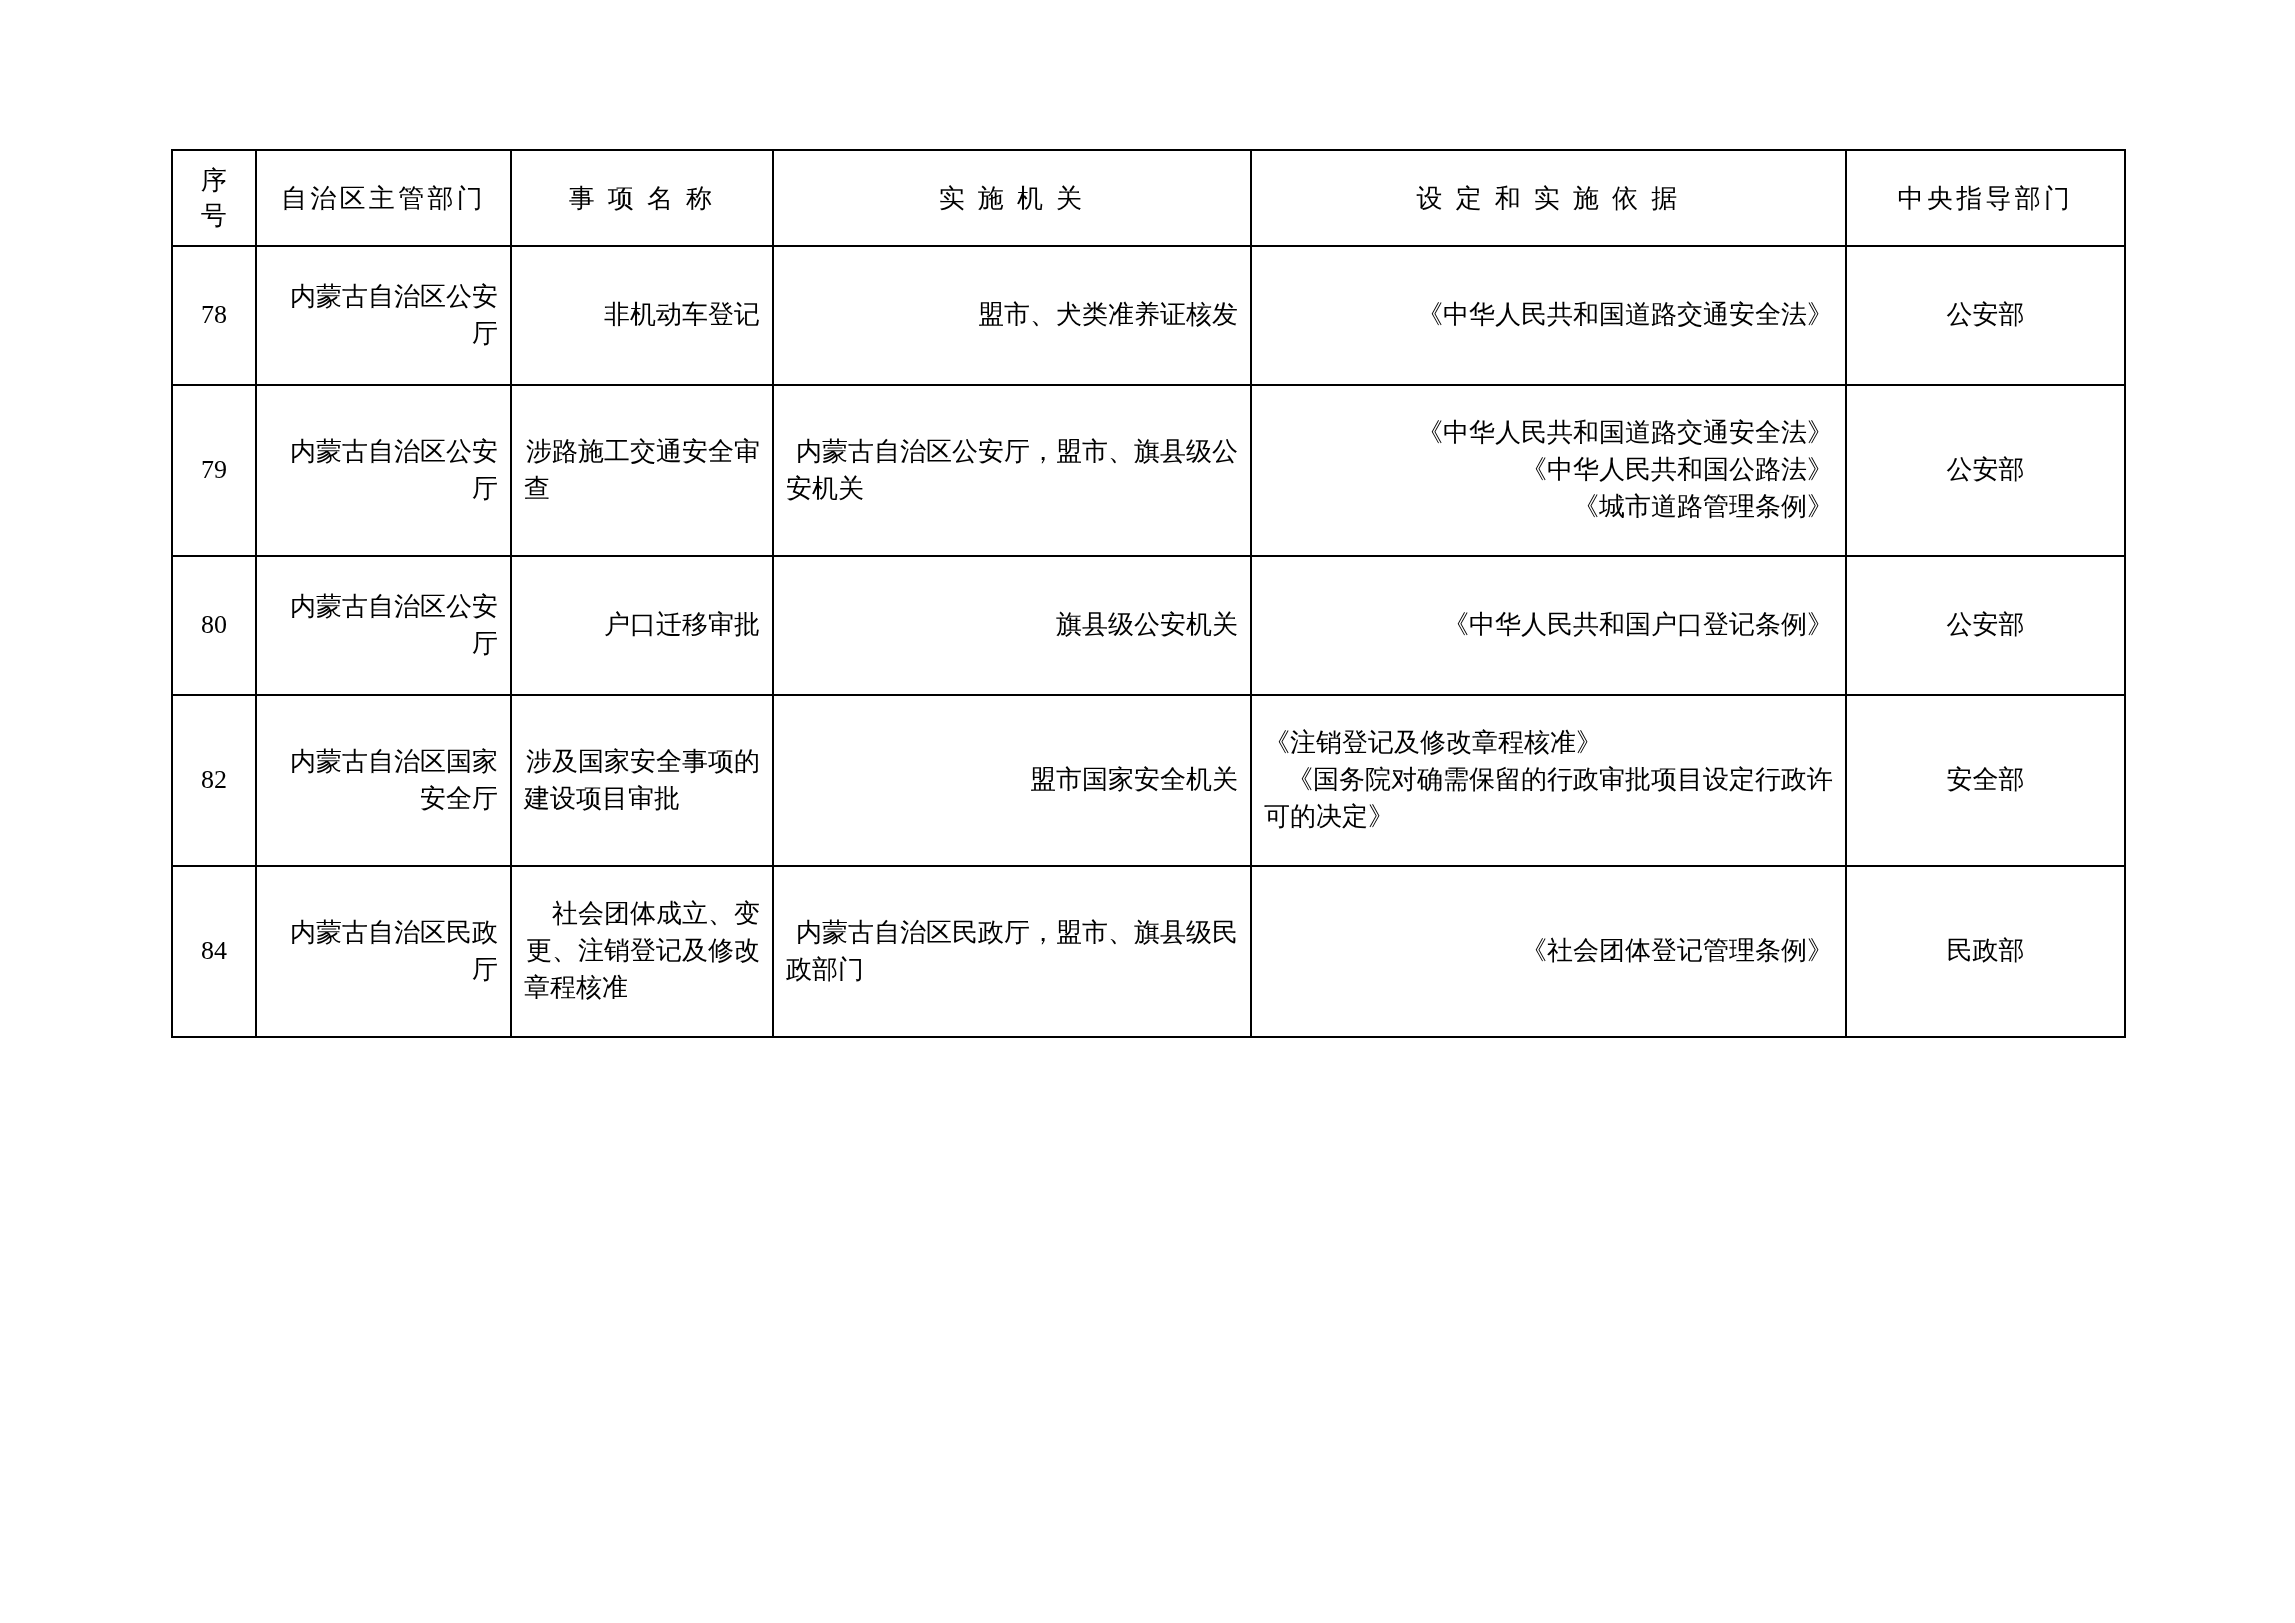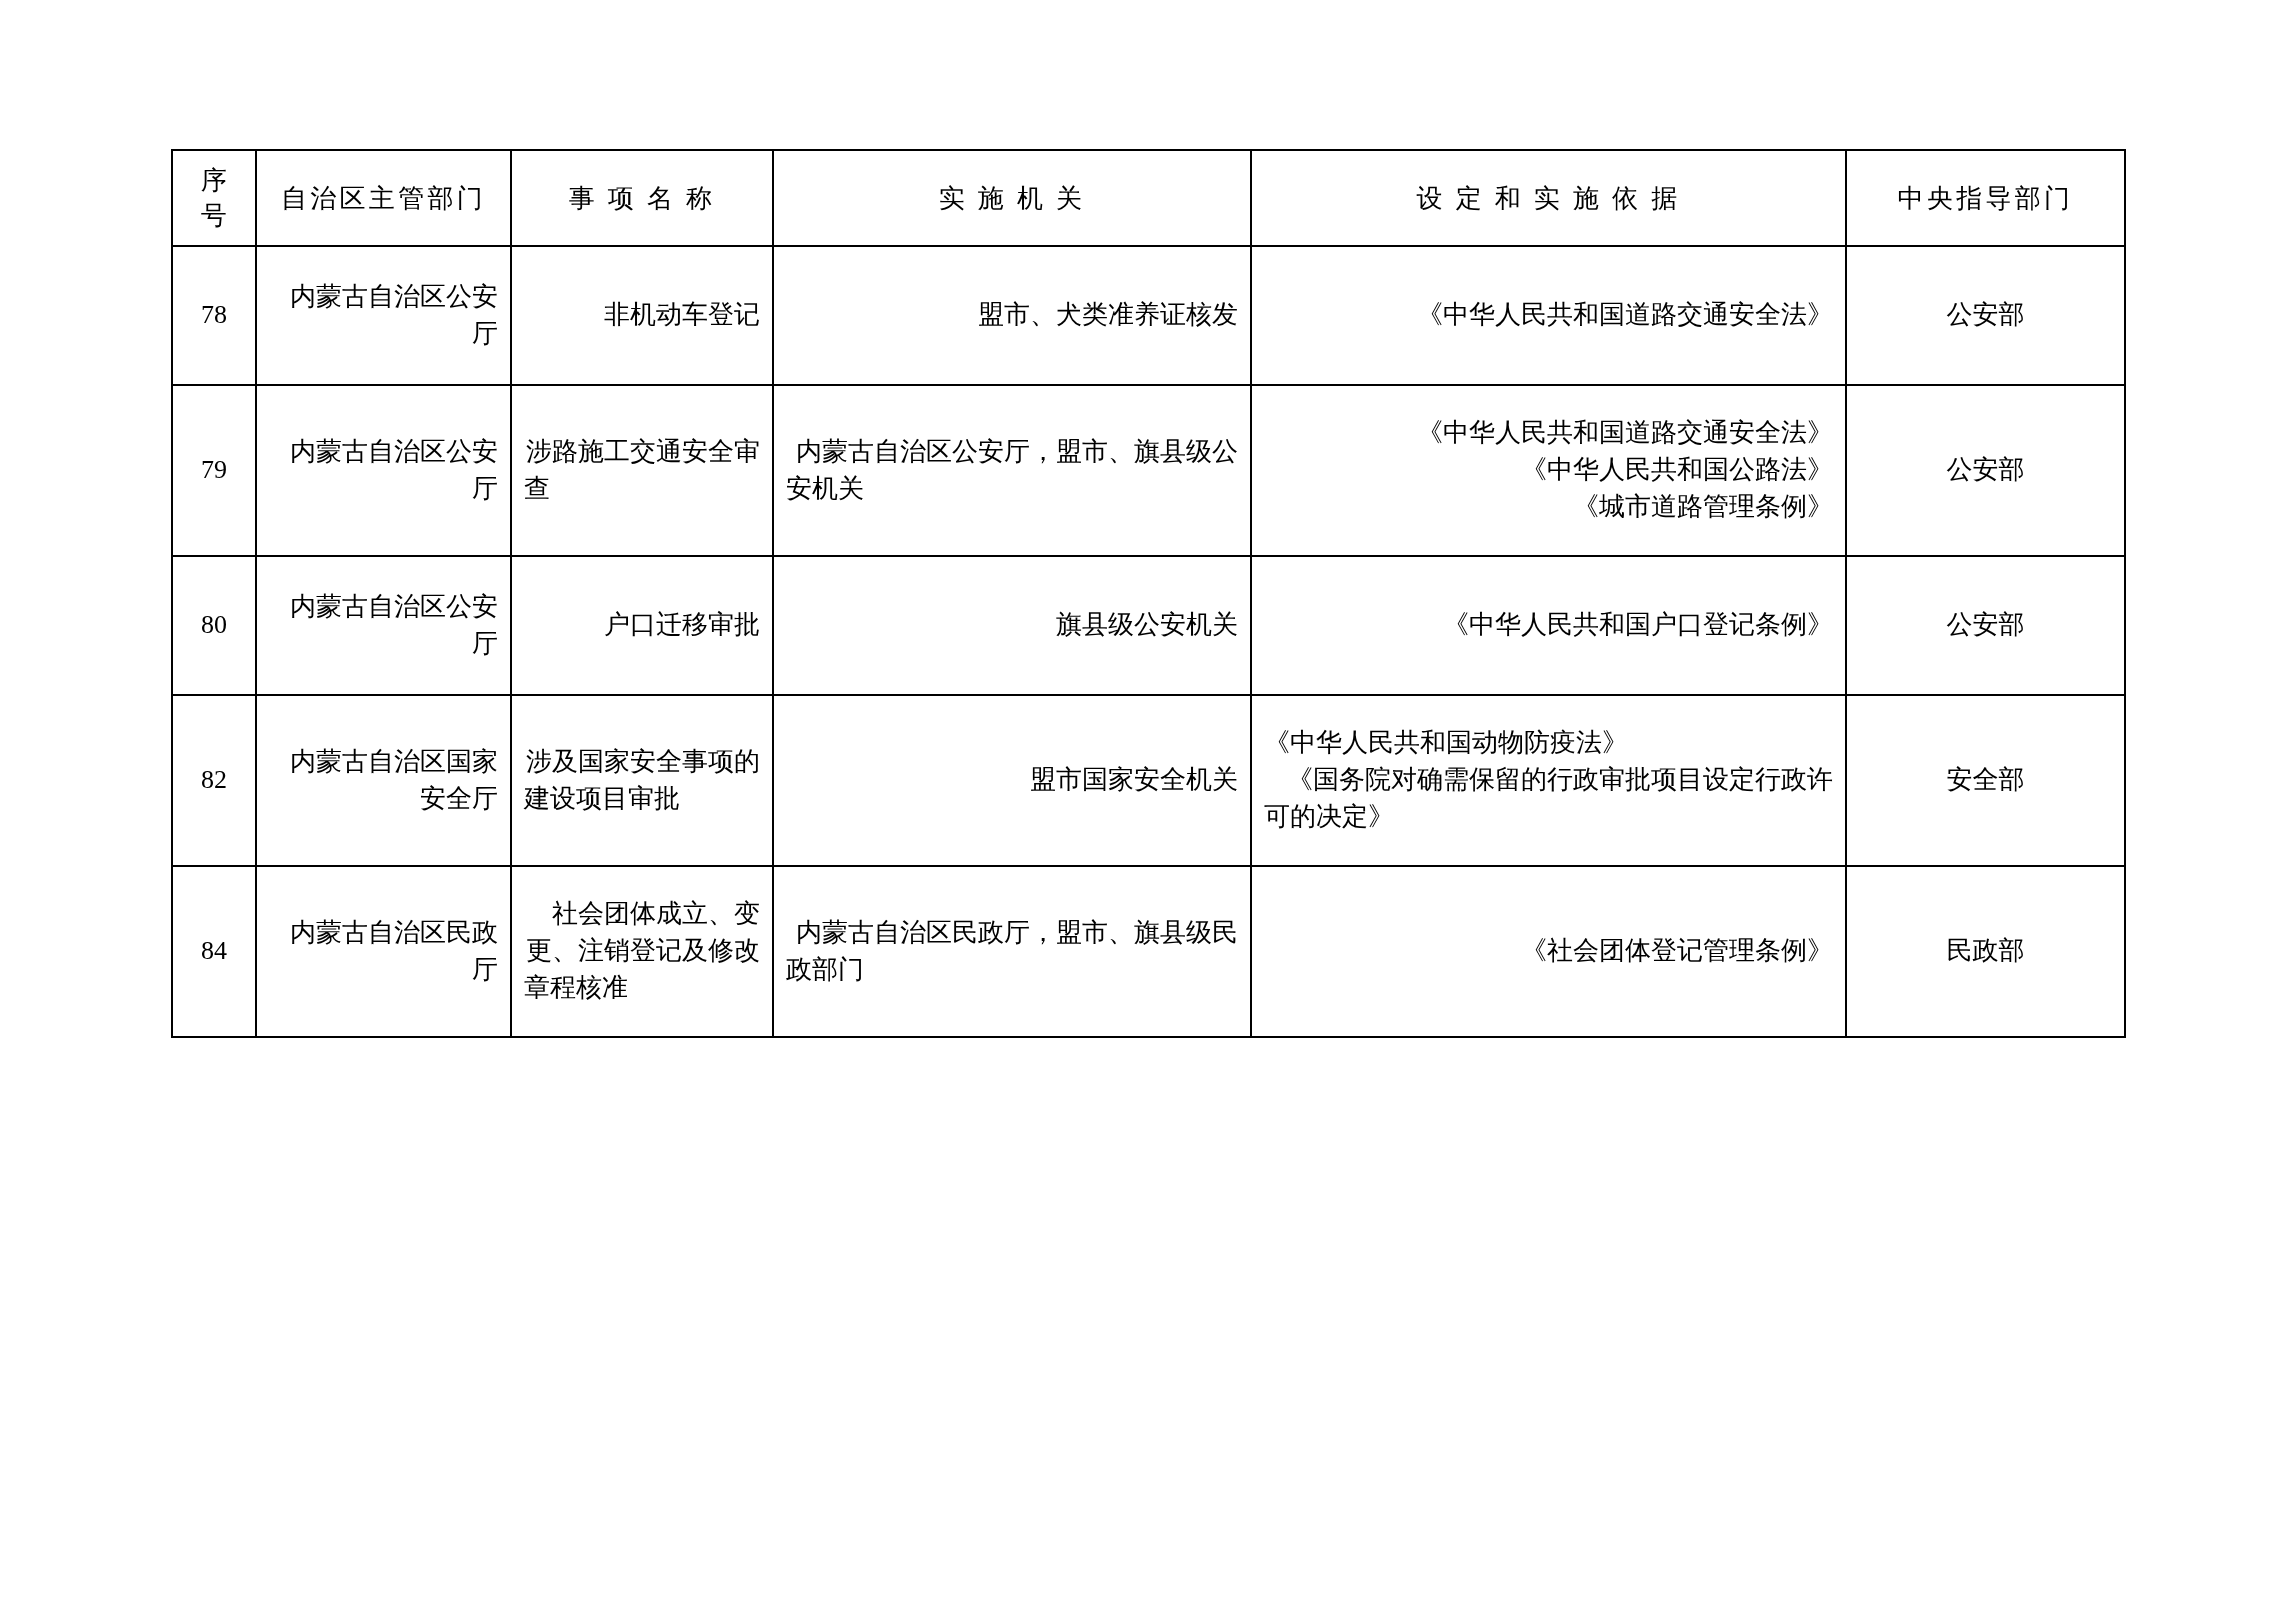--- a/index.html
+++ b/index.html
@@ -160,21 +160,21 @@
           <td class="txt">《中华人民共和国户口登记条例》</td>
           <td class="center">公安部</td>
         </tr>
 
 
         <tr class="row-h2">
           <td class="seq">82</td>
           <td class="txt">内蒙古自治区国家安全厅</td>
           <td class="txt justify-tight">涉及国家安全事项的建设项目审批</td>
           <td class="txt">盟市国家安全机关</td>
-          <td class="txt justify-tight" style="white-space:pre-wrap">《中华人民共和国动物防疫法》
+          <td class="txt justify-tight" style="white-space:pre-wrap">《注销登记及修改章程核准》
 《国务院对确需保留的行政审批项目设定行政许可的决定》</td>
           <td class="center">安全部</td>
         </tr>
 
 
         <tr class="row-h2">
           <td class="seq">84</td>
           <td class="txt">内蒙古自治区民政厅</td>
           <td class="txt justify-tight">社会团体成立、变更、注销登记及修改章程核准</td>
           <td class="txt justify-tight">内蒙古自治区民政厅，盟市、旗县级民政部门</td>

